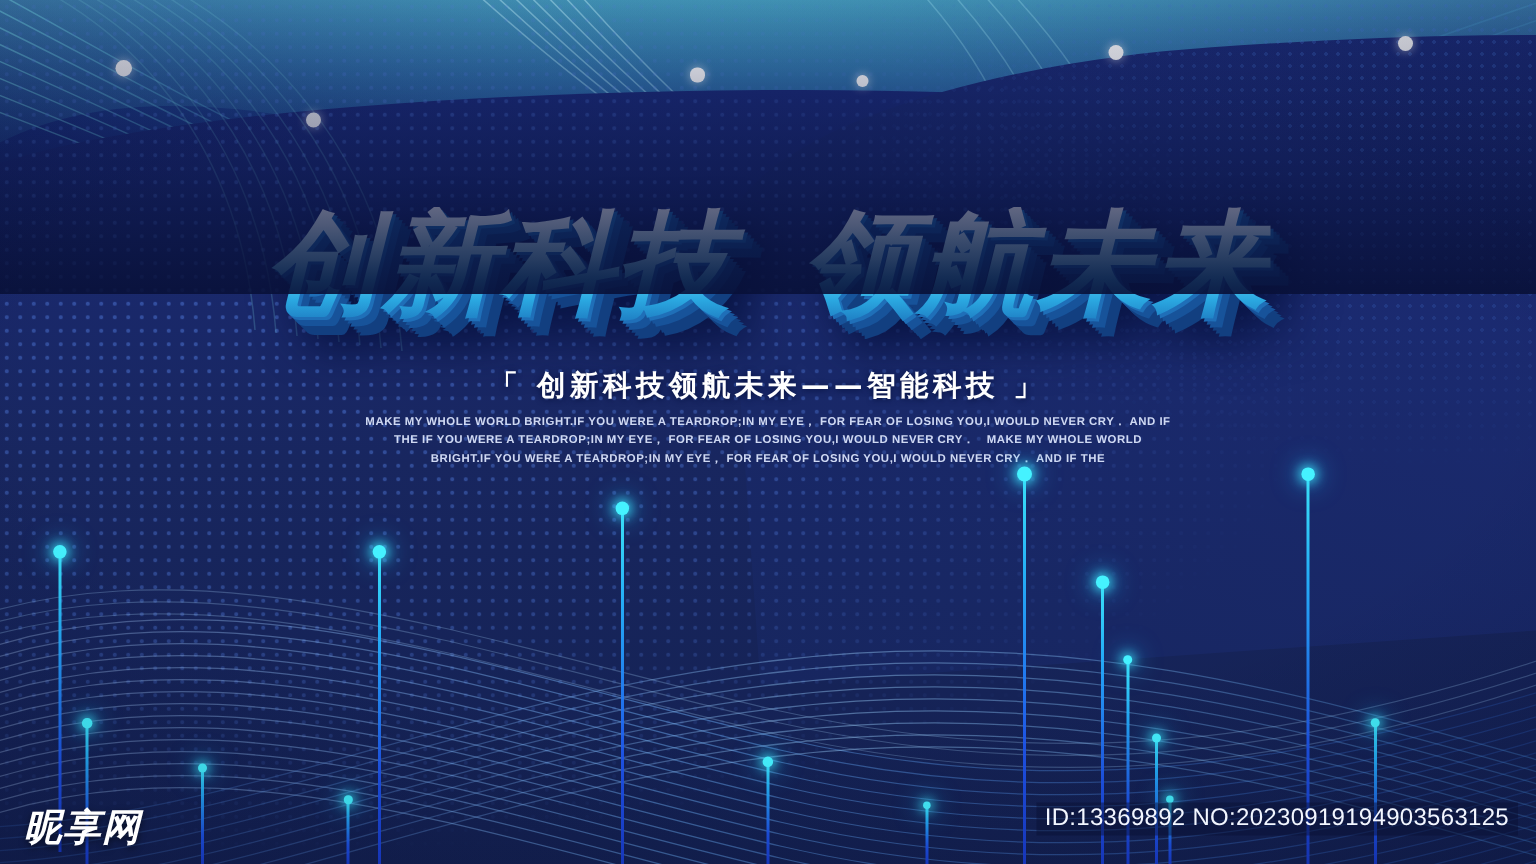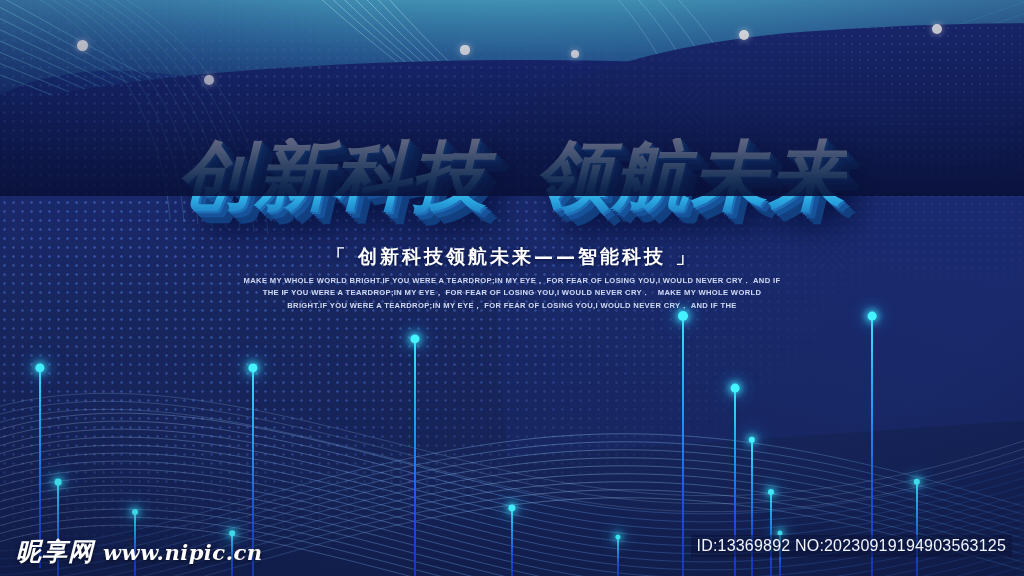--- a/index.html
+++ b/index.html
@@ -342,18 +342,17 @@
         <div class="stem"></div>
         <div class="head" style="width: 5.2px; height: 5.2px;"></div>
       </div>
     </div>
 
   <div class="layer bottom-fade"></div>
   <div class="layer vignette"></div>
 
   <div class="watermark">
     <span class="wm-logo">昵享网</span>
-    <span class="wm-url">www.nipic.cn</span>
   </div>
 
   <div class="idbar">ID:13369892 NO:20230919194903563125</div>
 
 </div>
 
 </body></html>

